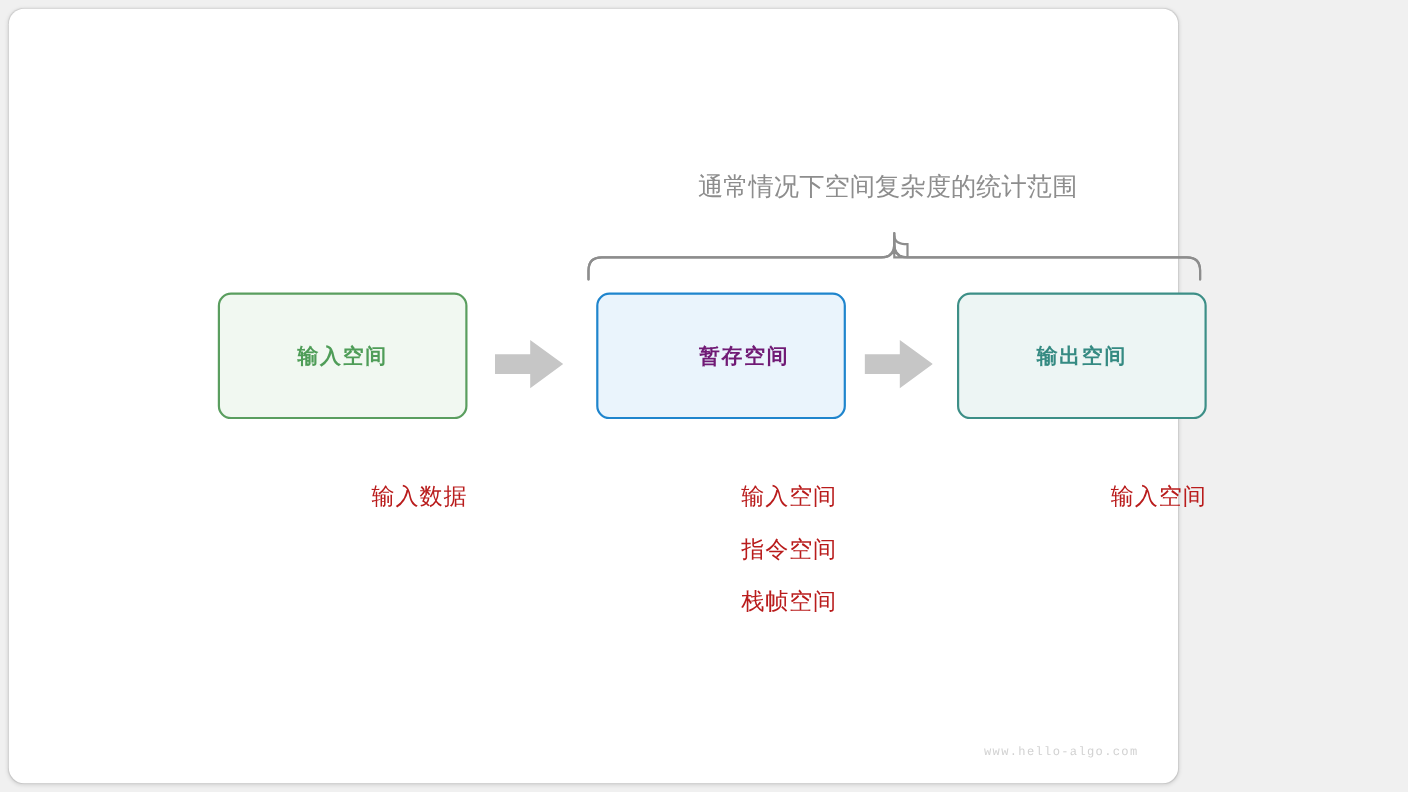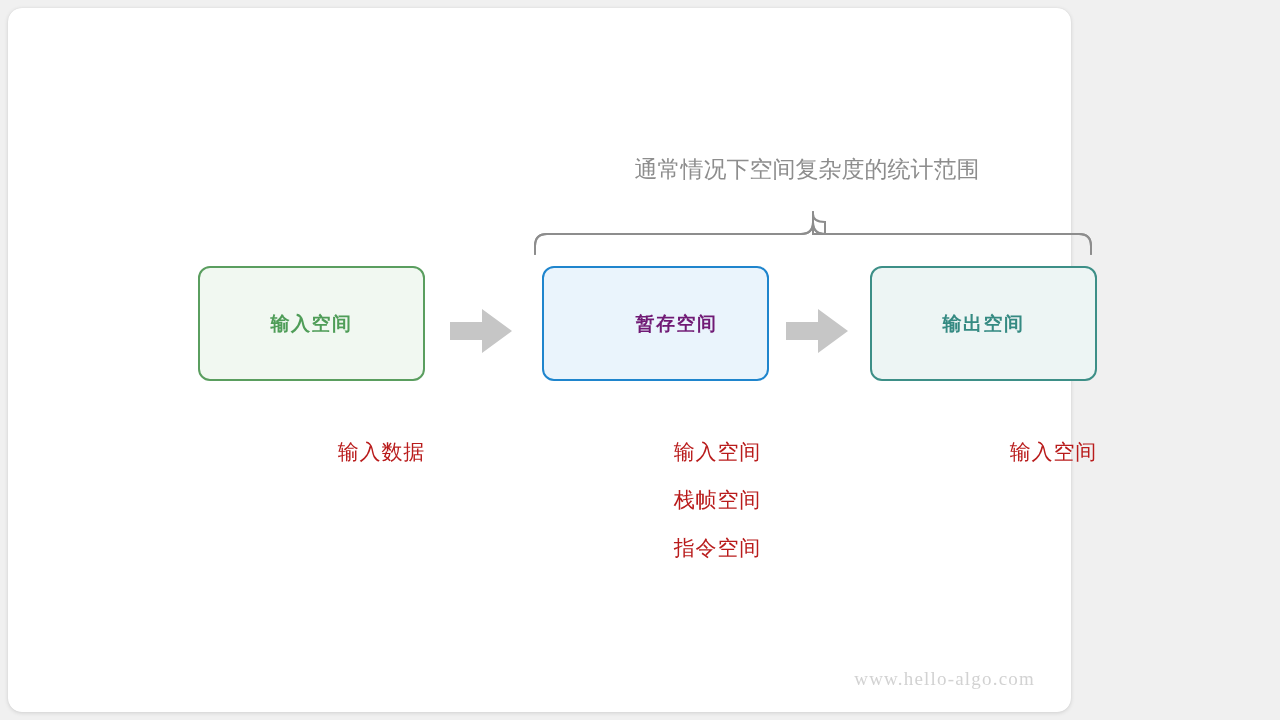--- a/index.html
+++ b/index.html
@@ -111,22 +111,22 @@
     letter-spacing: 0.8px;
     white-space: nowrap;
     text-align: right;
   }
 
   
   #watermark {
     position: absolute;
     right: 36px;
     bottom: 22px;
-    font-family: Liberation Serif, serif;
-    font-size: 19px;
+    font-family: Liberation Mono, monospace;
+    font-size: 11px;
     color: #d2d2d2;
     letter-spacing: 1.2px;
   }
 </style>
 </head>
 <body>
 
 <div id="card">
 
   <div id="scope-label-inner">
@@ -158,22 +158,22 @@
   <svg class="arrow" id="arrow-2" viewBox="0 0 62 46" xmlns="http://www.w3.org/2000/svg">
     <polygon points="0,14 32,14 32,1 62,23 32,45 32,32 0,32" fill="#c6c6c6"></polygon>
   </svg>
 
   <div class="caption-col" id="caption-input">
     <div class="caption-line">输入数据</div>
   </div>
 
   <div class="caption-col" id="caption-temp">
     <div class="caption-line">输入空间</div>
+    <div class="caption-line">指令空间</div>
     <div class="caption-line">栈帧空间</div>
-    <div class="caption-line">指令空间</div>
   </div>
 
   <div class="caption-col" id="caption-output">
     <div class="caption-line">输入空间</div>
   </div>
 
   <div id="watermark">www.hello-algo.com</div>
 
 </div>
 

